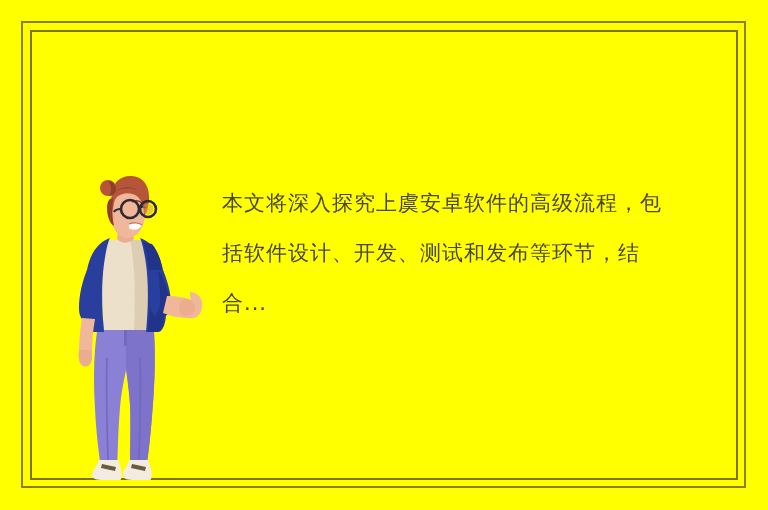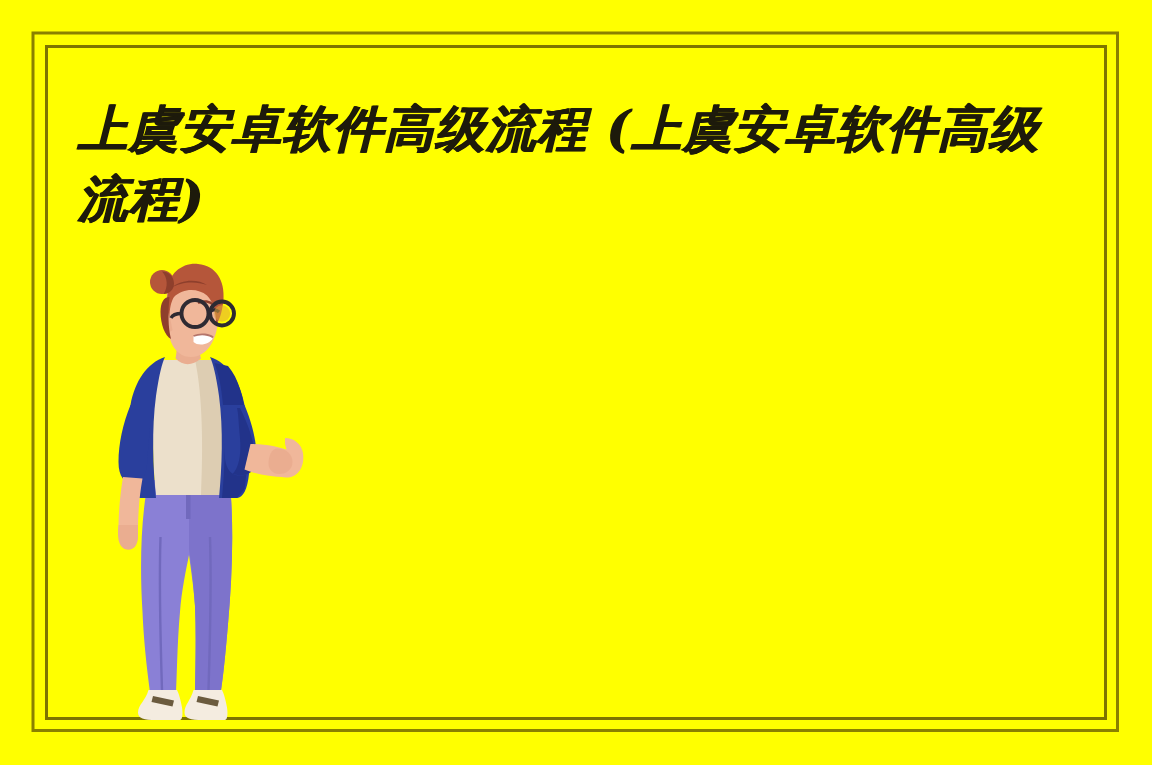--- a/index.html
+++ b/index.html
@@ -83,22 +83,22 @@
   #illustration svg { display: block; width: 150px; height: 315px; }
 </style>
 </head>
 <body>
 
 <div id="card">
 
   <div class="frame-outer"></div>
   <div class="frame-inner"></div>
 
-  <h1 id="title">上虞安卓软件高级流程 (上虞安卓软件高级流程)</h1>
 
+  <p id="summary">本文将深入探究上虞安卓软件的高级流程，包括软件设计、开发、测试和发布等环节，结合...</p>
 
   <div id="illustration">
     <svg viewBox="0 0 150 315" xmlns="http://www.w3.org/2000/svg" aria-hidden="true">
 
       <g>
         <path d="M39 152 L93 152 C96 180 95 215 92 248 C90 272 88 290 86 300 L70 300 C70 282 71 258 70 236 C69 222 67 210 66 202 C64 212 61 226 60 240 C58 262 58 284 57 300 L41 300 C39 286 36 264 35 240 C33 208 34 176 39 152 Z" fill="#8a80d6"></path>
         <path d="M66 152 L93 152 C96 180 95 215 92 248 C90 272 88 290 86 300 L70 300 C70 282 71 258 70 236 C69 220 67 206 66 198 Z" fill="#7d73cb"></path>
         <path d="M64 155 L67 155 L67 178 L64 178 Z" fill="#7169bd"></path>
         <path d="M47 190 C46 220 47 260 48 292" stroke="#7169bd" stroke-width="1.6" fill="none"></path>
         <path d="M80 190 C81 220 80 260 79 292" stroke="#7169bd" stroke-width="1.6" fill="none"></path>

